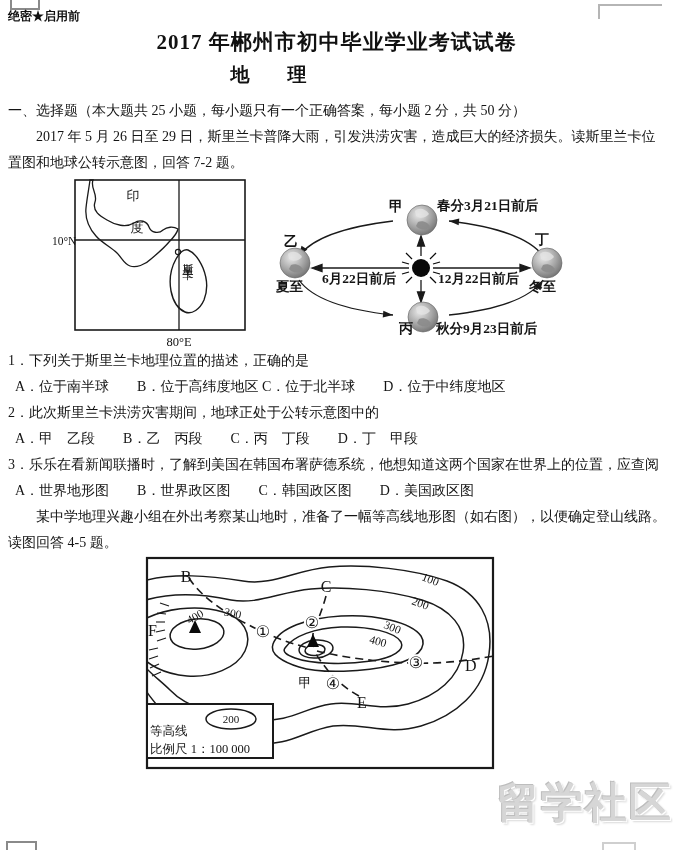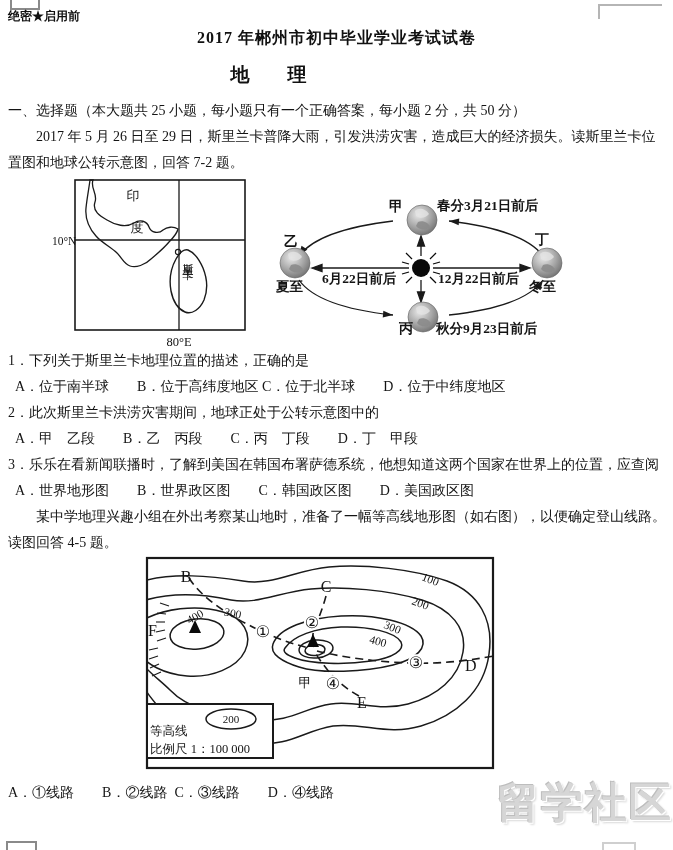--- a/index.html
+++ b/index.html
@@ -4,21 +4,21 @@
 <style>
   html,body{margin:0;padding:0;}
   body{
     width:673px;height:850px;position:relative;overflow:hidden;
     background:#fff;color:#111;
     font-family:"Liberation Serif","DejaVu Serif",serif;
   }
   .abs{position:absolute;}
   .line{white-space:pre-wrap;font-size:14px;line-height:26px;color:#141414;}
   .classification{left:8px;top:8px;font-size:12px;font-weight:600;}
-  .title{left:0;top:28px;width:673px;text-align:center;font-size:16px;font-weight:bold;letter-spacing:1px;}
+  .title{left:0;top:28px;width:673px;text-align:center;font-size:21px;font-weight:bold;letter-spacing:1px;}
   .subject{left:0;top:62px;width:537px;text-align:center;font-size:19px;font-weight:bold;}
   .section-heading{left:8px;top:98px;width:660px;}
   .intro{left:8px;top:124px;width:660px;}
   .qblock{left:8px;top:348px;width:660px;}
   .q4block{left:8px;top:780px;width:660px;}
   svg text{font-family:"Liberation Serif","DejaVu Serif",serif;fill:#141414;}
   .fig{position:absolute;}
   .vlabel{
     position:absolute;writing-mode:vertical-rl;text-orientation:upright;
     font-size:11px;line-height:13px;letter-spacing:2px;color:#141414;
@@ -244,18 +244,17 @@
       <rect x="2" y="148" width="126" height="54" fill="#ffffff" stroke="#1a1a1a" stroke-width="2"></rect>
       <ellipse cx="86" cy="163" rx="25" ry="10" fill="none" stroke="#1a1a1a" stroke-width="1.5"></ellipse>
       <text x="86" y="167" text-anchor="middle" font-size="11">200</text>
       <text x="5" y="179" font-size="12.5">等高线</text>
       <text x="5" y="197" font-size="12.5">比例尺 1：100 000</text>
     </g>
   </svg>
 </div>
 
 <div class="abs q4block">
-  <div class="line">A．①线路　　B．②线路  C．③线路　　D．④线路</div>
 </div>
 
 <div class="abs wm">
   <div class="wm1">留学社区</div>
 </div>
 
 </body></html>

